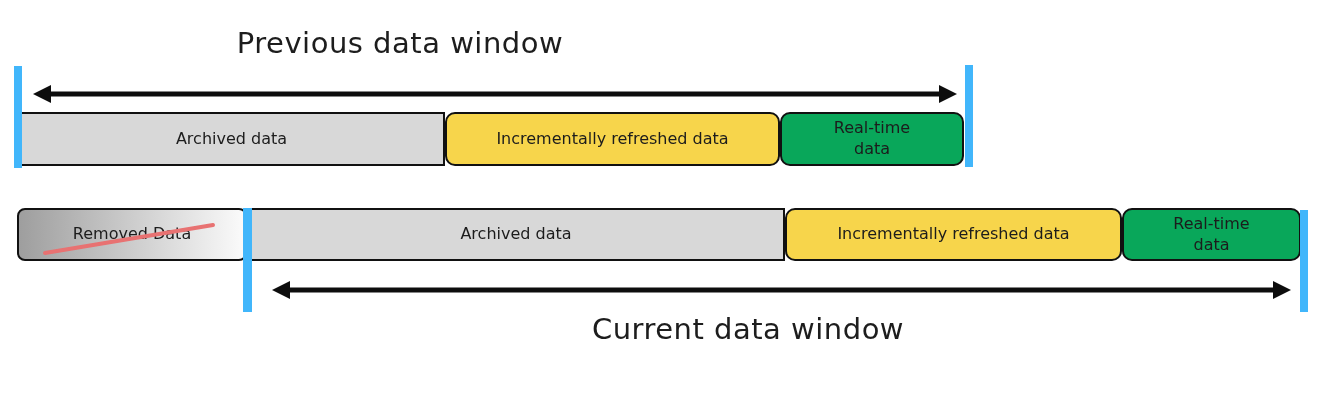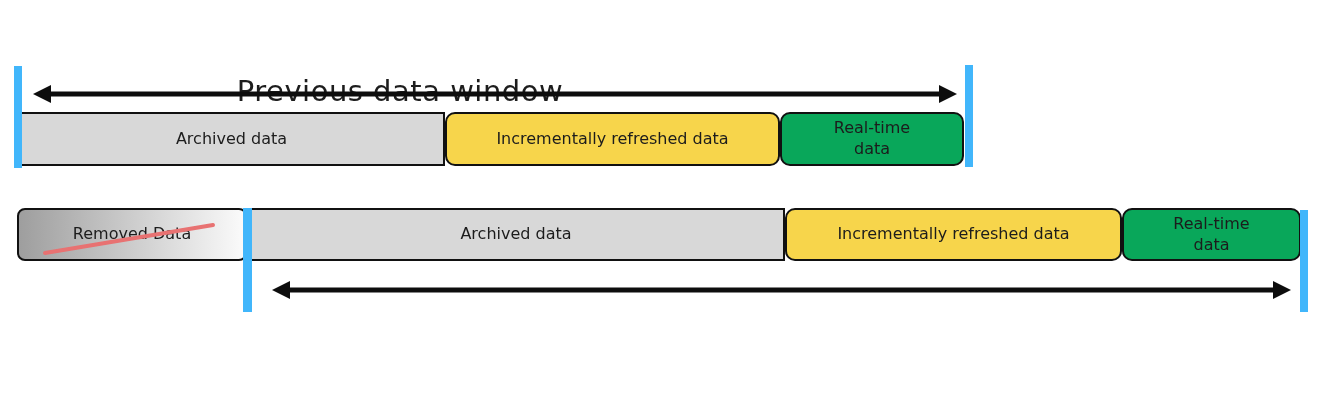--- a/index.html
+++ b/index.html
@@ -12,21 +12,20 @@
     overflow: hidden;
   }
   .title {
     position: absolute;
     font-size: 29px;
     font-weight: 400;
     color: #1d1d1d;
     text-align: center;
     letter-spacing: 0.5px;
     white-space: nowrap;
-    margin-top: 48px;
   }
   .title-previous { left: 100px; top: 26px; width: 600px; }
   .title-current  { left: 448px; top: 312px; width: 600px; }
 
   .seg {
     position: absolute;
     box-sizing: border-box;
     border: 2px solid #111111;
     display: flex;
     align-items: center;
@@ -75,20 +74,21 @@
     z-index: 5;
     pointer-events: none;
   }
 </style>
 </head>
 <body>
 
 <div class="canvas">
 
   <div class="title title-previous">Previous data window</div>
+  <div class="title title-current">Current data window</div>
 
   <div class="seg p-bar-top p-archived">
     <span class="seg-label">Archived data</span>
   </div>
   <div class="seg p-bar-top p-increment">
     <span class="seg-label">Incrementally refreshed data</span>
   </div>
   <div class="seg p-bar-top p-realtime">
     <span class="seg-label">Real-time data</span>
   </div>

